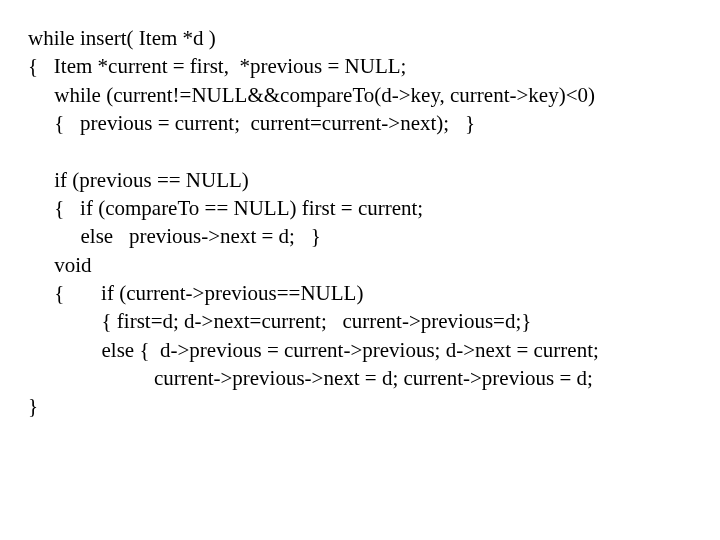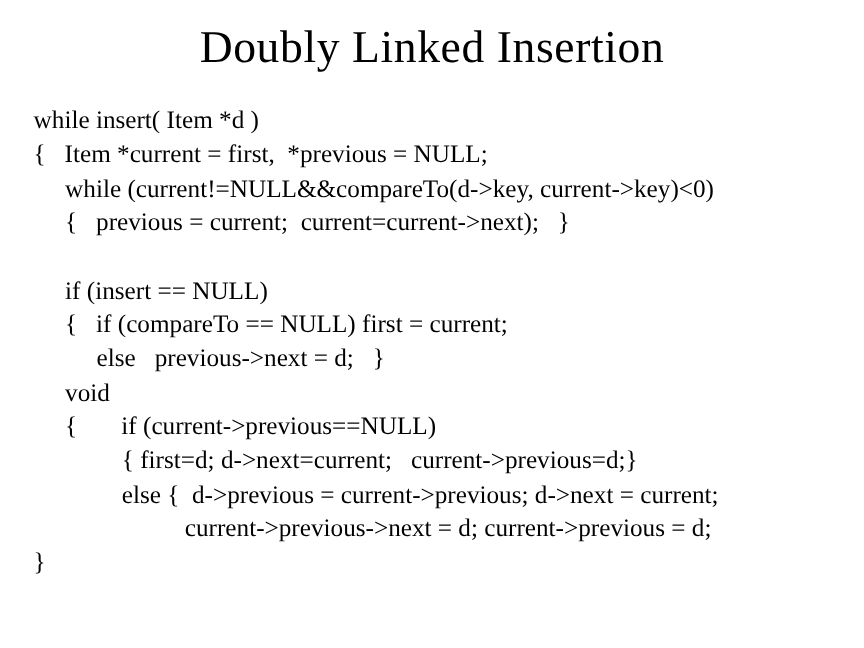--- a/index.html
+++ b/index.html
@@ -29,27 +29,26 @@
     line-height: 1.35;
     white-space: pre;
     padding-left: 28px;
     padding-top: 24px;
   }
 </style>
 </head>
 <body>
 
 <div class="slide">
-  <div class="title">Doubly Linked Insertion</div>
   <div class="code"><span>while insert( Item *d )</span>
 <span>{   Item *current = first,  *previous = NULL;</span>
 <span>     while (current!=NULL&amp;&amp;compareTo(d-&gt;key, current-&gt;key)&lt;0)</span>
 <span>     {   previous = current;  current=current-&gt;next);   }</span>
 
-<span>     if (insert == NULL)</span>
+<span>     if (previous == NULL)</span>
 <span>     {   if (compareTo == NULL) first = current;</span>
 <span>          else   previous-&gt;next = d;   }</span>
 <span>     void</span>
 <span>     {       if (current-&gt;previous==NULL)</span>
 <span>              { first=d; d-&gt;next=current;   current-&gt;previous=d;}</span>
 <span>              else {  d-&gt;previous = current-&gt;previous; d-&gt;next = current;</span>
 <span>                        current-&gt;previous-&gt;next = d; current-&gt;previous = d;</span>
 <span>}</span></div>
 </div>
 

